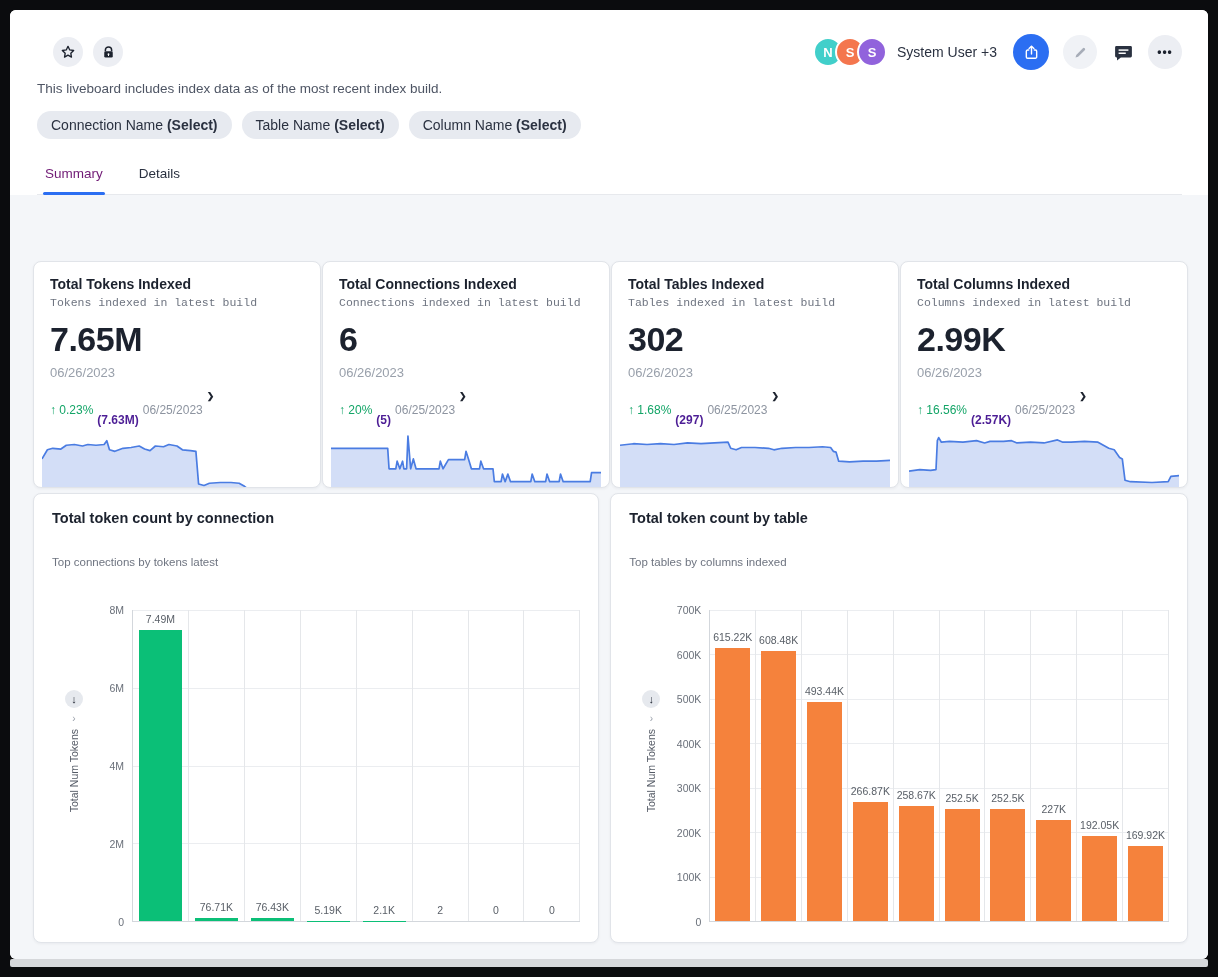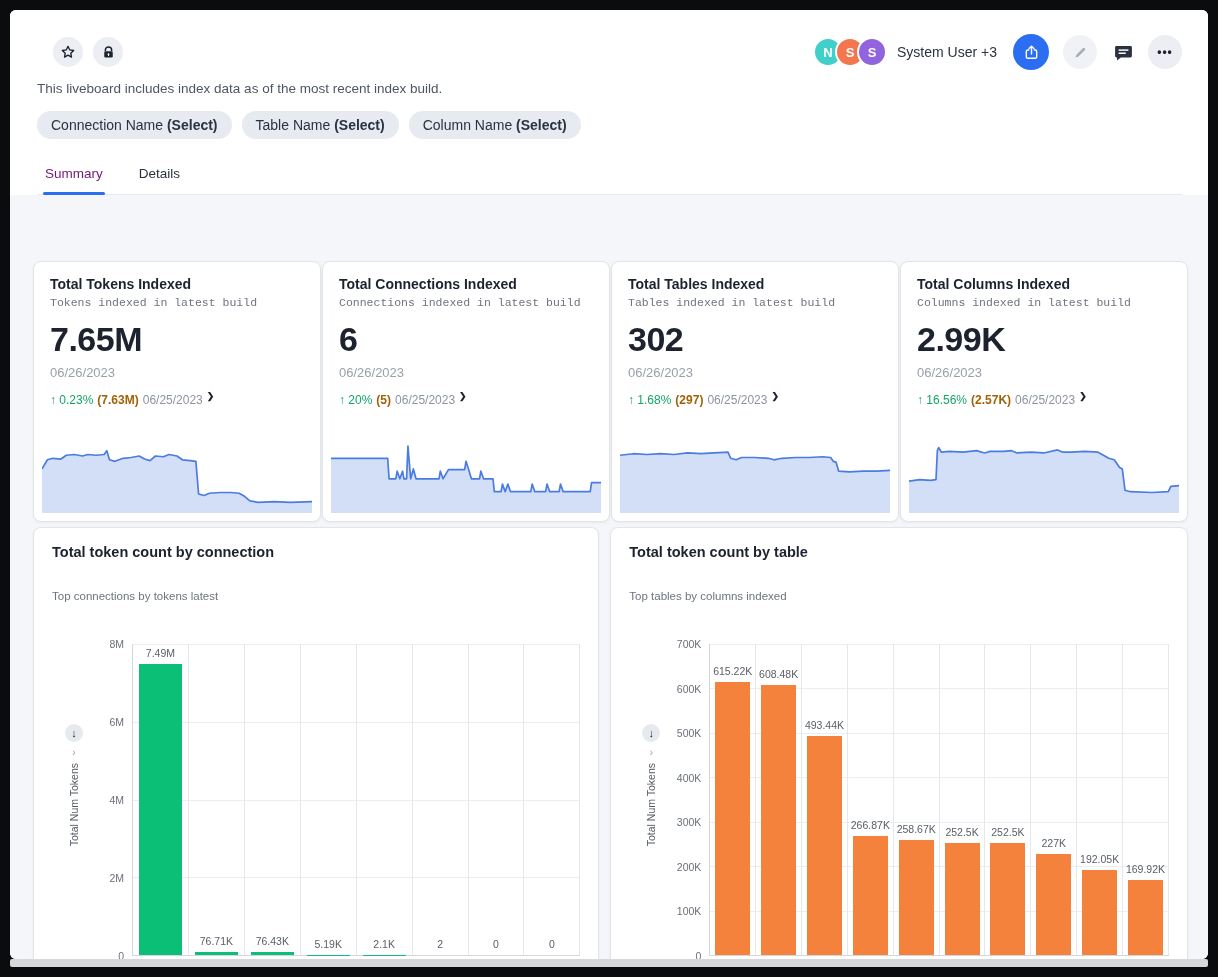--- a/index.html
+++ b/index.html
@@ -26,30 +26,30 @@
   .chips { display:flex; gap:10px; margin-top:15px; }
   .chip { background:#e7eaf0; border-radius:14px; padding:6px 14px; font-size:14px; color:#2a3140; cursor:pointer; }
   .chip b { font-weight:700; }
   .tabs { display:flex; gap:32px; margin-top:17px; border-bottom:1px solid #e7e9ed; padding-left:6px; }
   .tab { font-size:13.5px; color:#2a3140; padding:10px 2px 13px; position:relative; cursor:pointer; }
   .tab.active { color:#701a75; }
   .tab.active::after { content:""; position:absolute; left:0; right:0; bottom:-1px; height:3px; border-radius:2px; background:#2b6ef2; }
 
   
   .content { background:#f4f6f9; flex:1; padding:66px 20px 12px 23px; }
-  .kpi-row { display:grid; grid-template-columns:repeat(4,1fr); gap:1px; height:261px; }
+  .kpi-row { display:grid; grid-template-columns:repeat(4,1fr); gap:1px; height:227px; }
   .kpi-card { background:#fff; border:1px solid #e1e4e9; border-radius:8px; box-shadow:0 1px 3px rgba(16,24,40,.05); display:flex; flex-direction:column; overflow:hidden; cursor:pointer; }
   .kpi-pad { padding:14px 16px 0; }
   .kpi-title { font-size:14px; font-weight:700; color:#1c222e; }
   .kpi-sub { font-size:11.5px; color:#6e7480; margin-top:4px;font-family:Liberation Mono, monospace; }
   .kpi-value { font-size:34px; font-weight:700; color:#1c222e; margin-top:11px; letter-spacing:-0.5px; }
   .kpi-date { font-size:13px; color:#99a0ab; margin-top:6px; }
   .kpi-change { font-size:12px; margin-top:13px; display:flex; align-items:center; gap:4px; }
   .chg-pct { color:#13a567; font-weight:400; }
-  .chg-prev { color:#a16207; font-weight:700; }
+  .chg-prev { color:#4c1d95; font-weight:700;margin-top:20px; }
   .chg-date { color:#8d94a0; }
   .chg-chevron { color:#1c222e; font-size:9px; font-weight:700; align-self:flex-start; margin-top:-2px; cursor:pointer; }
   .kpi-spark { margin:auto 8px 8px; height:76px; }
   .kpi-spark svg { width:100%; height:100%; display:block; }
 
   .charts-row { display:grid; grid-template-columns:1fr 1.02fr; gap:11px; margin-top:5px; height:450px; }
   .chart-card { background:#fff; border:1px solid #e1e4e9; border-radius:8px; box-shadow:0 1px 3px rgba(16,24,40,.05); padding:16px 18px; display:flex; flex-direction:column;gap:26px; }
   .chart-title { font-size:14.5px; font-weight:700; color:#1c222e; }
   .chart-sub { font-size:11.5px; color:#6e7480; margin-top:4px; }
   .chart-body { display:flex; margin-top:16px; height:312px; }

